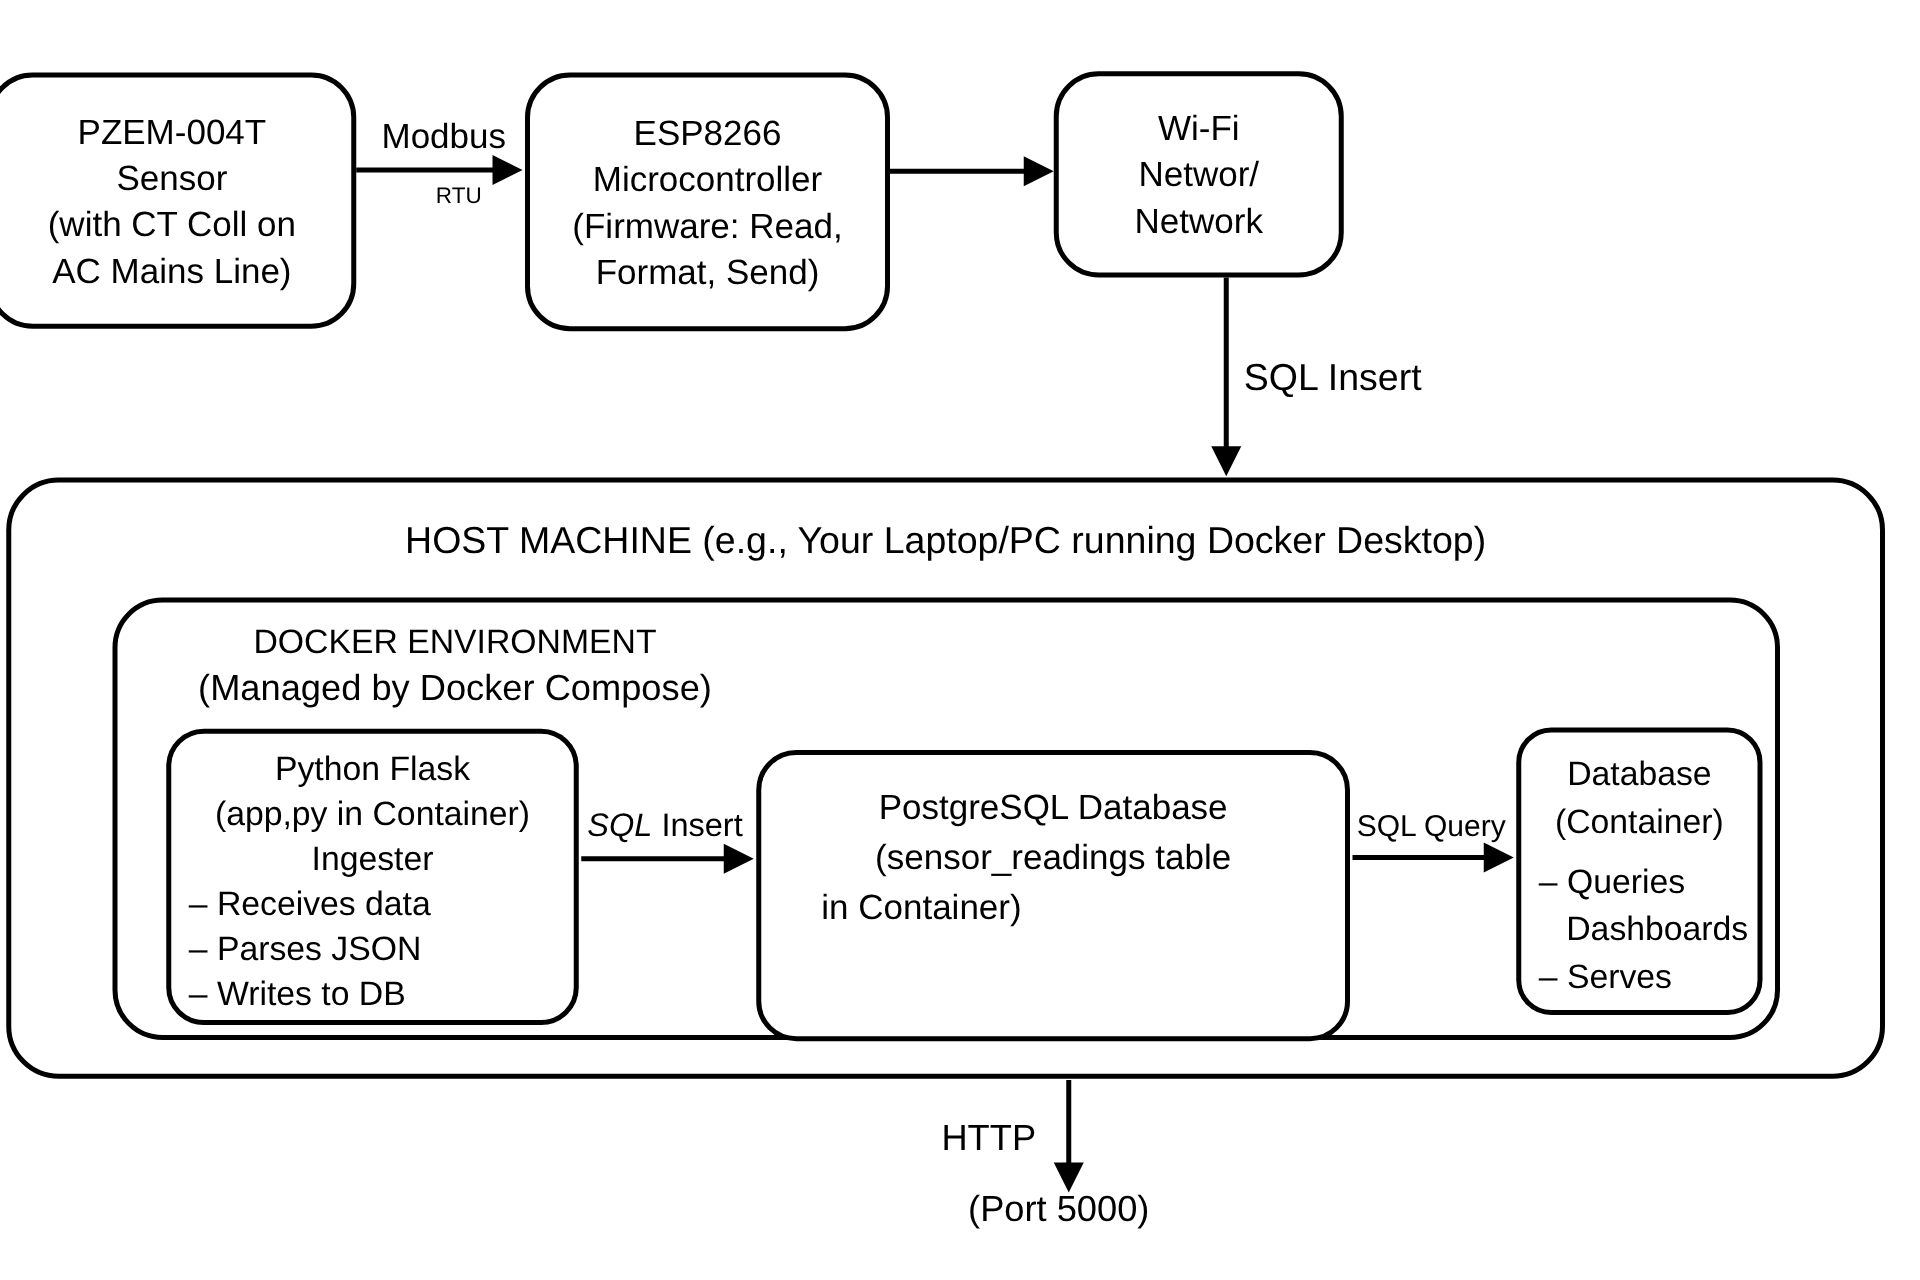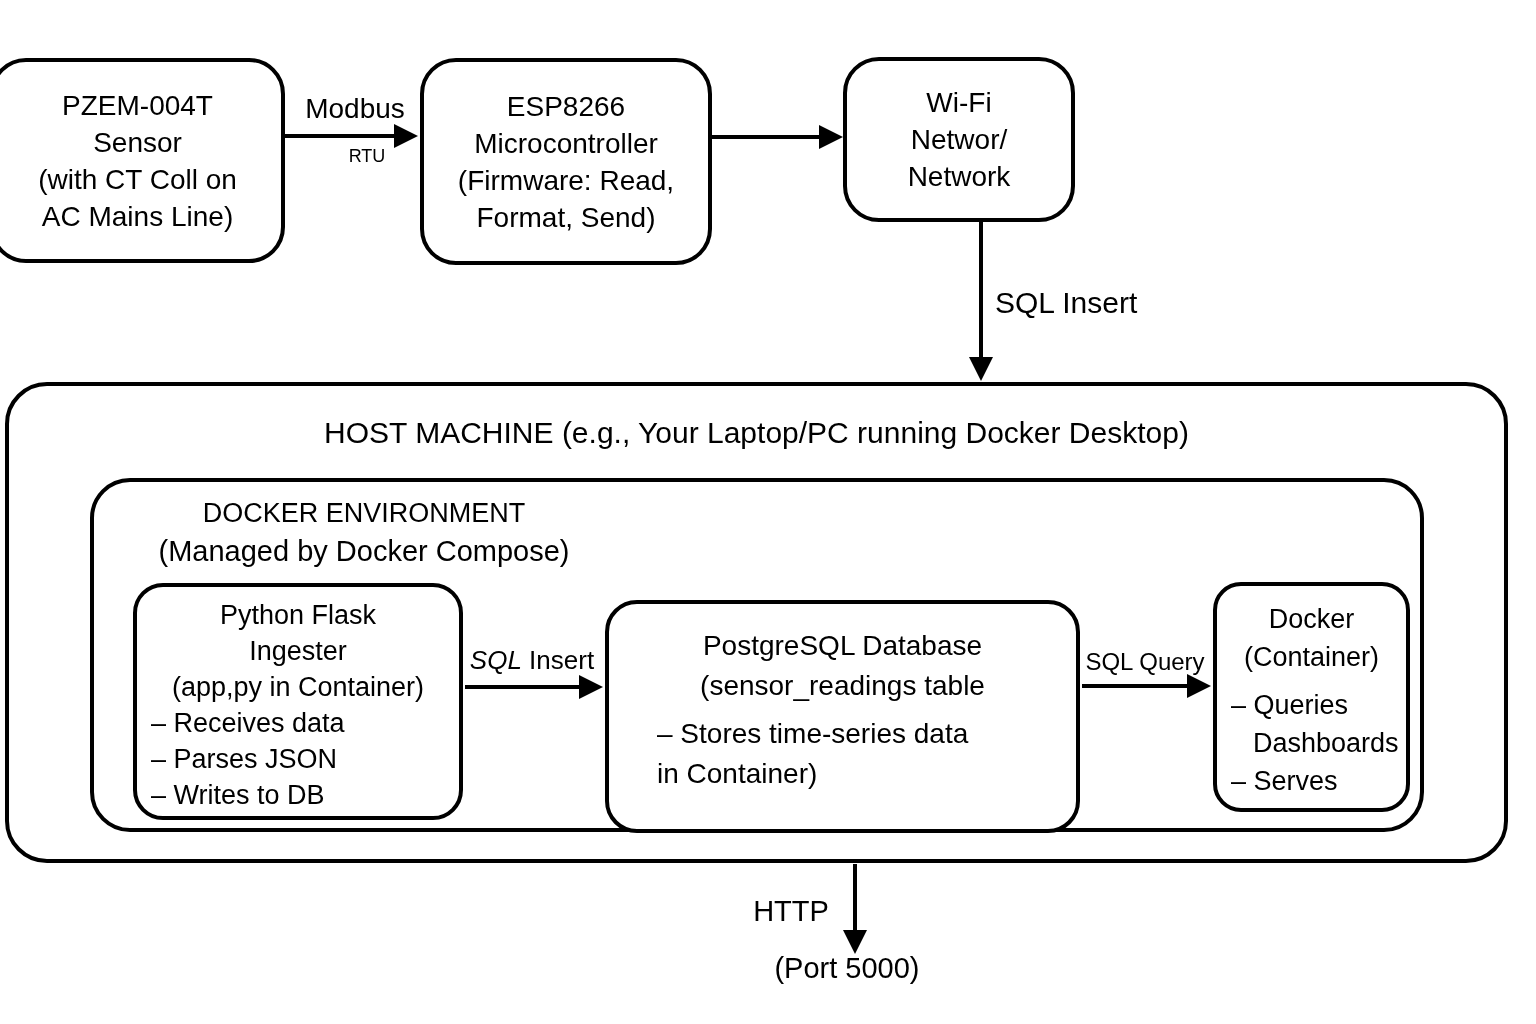--- a/index.html
+++ b/index.html
@@ -74,50 +74,49 @@
   </div>
 
   <div class="node" style="left:90px;top:478px;width:1334px;height:354px;border-radius:40px;">
     <div class="lbl ctr" style="left:10px;top:16px;width:520px;font-size:27px;">DOCKER ENVIRONMENT</div>
     <div class="lbl ctr" style="left:10px;top:53px;width:520px;font-size:29px;">(Managed by Docker Compose)</div>
   </div>
 
   <div class="node" style="left:133px;top:583px;width:330px;height:237px;border-radius:30px;">
     <div class="inner" style="justify-content:flex-start;padding-top:10px;font-size:27px;line-height:36px;align-items:stretch;">
       <div class="line ctr">Python Flask</div>
+      <div class="line ctr">(app,py in Container)</div>
       <div class="line ctr">Ingester</div>
-      <div class="line ctr">(app,py in Container)</div>
       <div class="line" style="padding-left:14px;">– Receives data</div>
       <div class="line" style="padding-left:14px;">– Parses JSON</div>
       <div class="line" style="padding-left:14px;">– Writes to DB</div>
     </div>
   </div>
 
   <div class="h-line" style="left:465px;top:685px;width:116px;"></div>
   <div class="head-right" style="left:579px;top:675px;"></div>
   <div class="lbl ctr" style="left:461px;top:645px;width:142px;font-size:26px;">
     <span class="it">SQL</span><span>&nbsp;Insert</span>
   </div>
 
   <div class="node" style="left:605px;top:600px;width:475px;height:233px;border-radius:32px;">
     <div class="inner" style="justify-content:flex-start;padding-top:22px;font-size:28px;line-height:40px;align-items:stretch;">
       <div class="line ctr">PostgreSQL Database</div>
       <div class="line ctr">(sensor_readings table</div>
-      <div class="line" style="padding-left:48px;margin-top:8px;">– Stores time-series data</div>
       <div class="line" style="padding-left:48px;">in Container)</div>
     </div>
   </div>
 
   <div class="h-line" style="left:1082px;top:684px;width:108px;"></div>
   <div class="head-right" style="left:1187px;top:674px;"></div>
   <div class="lbl ctr" style="left:1082px;top:648px;width:126px;font-size:24px;">SQL Query</div>
 
   <div class="node" style="left:1213px;top:582px;width:197px;height:230px;border-radius:28px;">
     <div class="inner" style="justify-content:flex-start;padding-top:14px;font-size:27px;line-height:38px;align-items:stretch;">
-      <div class="line ctr">Docker</div>
+      <div class="line ctr">Database</div>
       <div class="line ctr">(Container)</div>
       <div class="line" style="padding-left:14px;margin-top:10px;">– Queries</div>
       <div class="line" style="padding-left:36px;">Dashboards</div>
       <div class="line" style="padding-left:14px;">– Serves</div>
     </div>
   </div>
 
   <div class="v-line" style="left:853px;top:864px;height:68px;"></div>
   <div class="head-down" style="left:843px;top:930px;"></div>
   <div class="lbl ctr" style="left:745px;top:895px;width:92px;font-size:29px;">HTTP</div>

